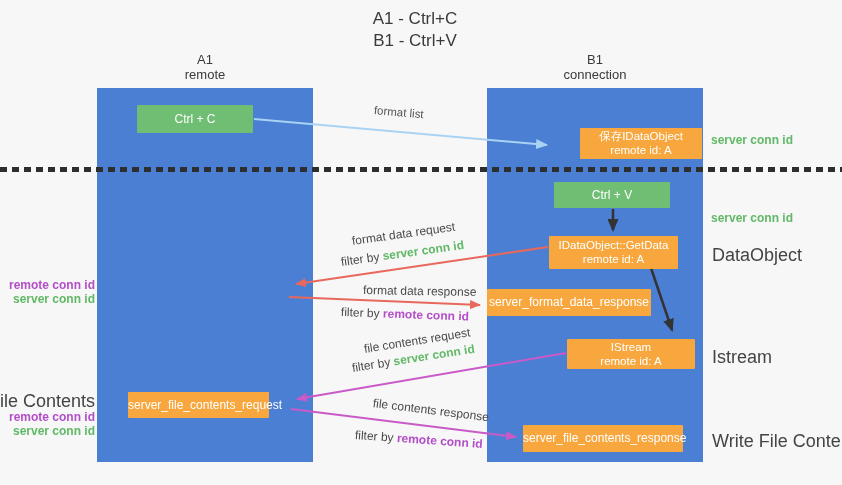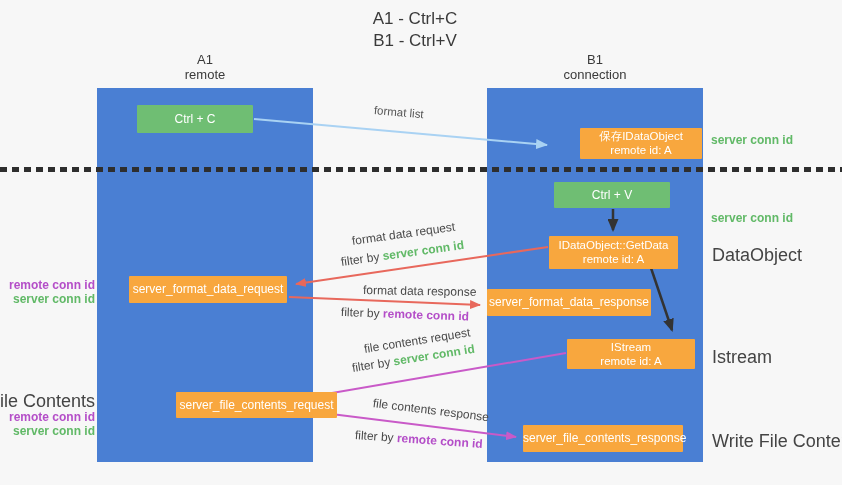--- a/index.html
+++ b/index.html
@@ -94,30 +94,29 @@
     <span class="l2">remote id: A</span>
   </div>
 
   <div class="abs node green single" style="left:554px;top:182px;width:116px;height:26px;line-height:26px;">Ctrl + V</div>
 
   <div class="abs node orange" style="left:549px;top:236px;width:129px;height:31px;padding-top:2px;">
     <span class="l1">IDataObject::GetData</span>
     <span class="l2">remote id: A</span>
   </div>
 
-  <div class="abs node orange single" style="left:129px;top:276px;width:158px;height:27px;line-height:27px;">server_format_data_request</div>
 
   <div class="abs node orange single" style="left:487px;top:289px;width:164px;height:27px;line-height:27px;">server_format_data_response</div>
 
   <div class="abs node orange" style="left:567px;top:339px;width:128px;height:29px;padding-top:1px;">
     <span class="l1">IStream</span>
     <span class="l2">remote id: A</span>
   </div>
 
-  <div class="abs node orange single" style="left:128px;top:392px;width:161px;height:26px;line-height:26px;margin-left:48px;">server_file_contents_request</div>
+  <div class="abs node orange single" style="left:128px;top:392px;width:141px;height:26px;line-height:26px;">server_file_contents_request</div>
 
   <div class="abs node orange single" style="left:523px;top:425px;width:160px;height:27px;line-height:27px;">server_file_contents_response</div>
 
   <div class="abs green-id" style="left:711px;top:133px;">server conn id</div>
   <div class="abs green-id" style="left:711px;top:211px;">server conn id</div>
   <div class="abs side-label" style="left:712px;top:245px;">DataObject</div>
   <div class="abs side-label" style="left:712px;top:347px;">Istream</div>
   <div class="abs side-label" style="left:712px;top:431px;">Write File Contents</div>
 
   <div class="abs right-align" style="right:747px;top:278px;text-align:right;">

